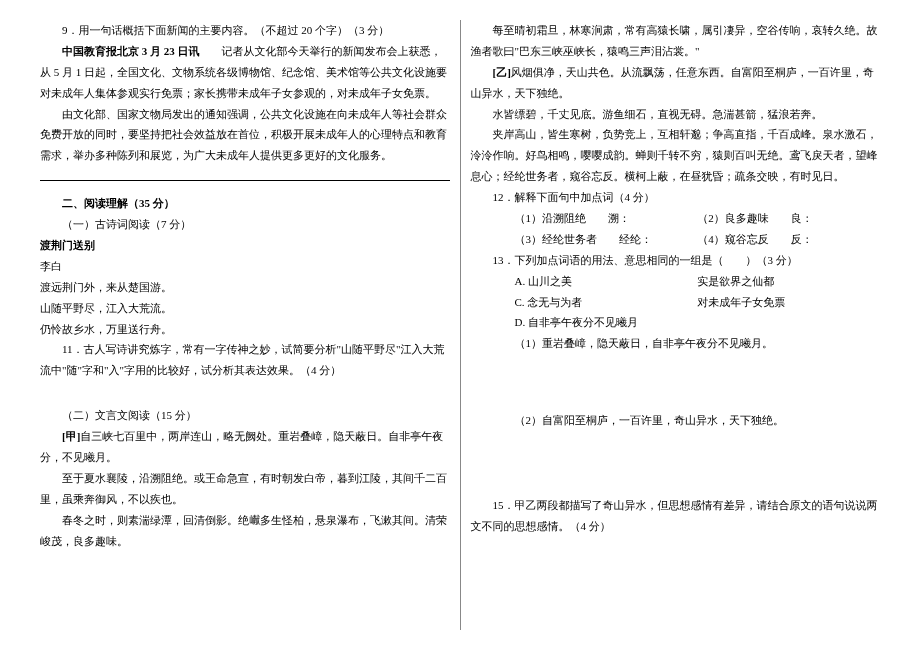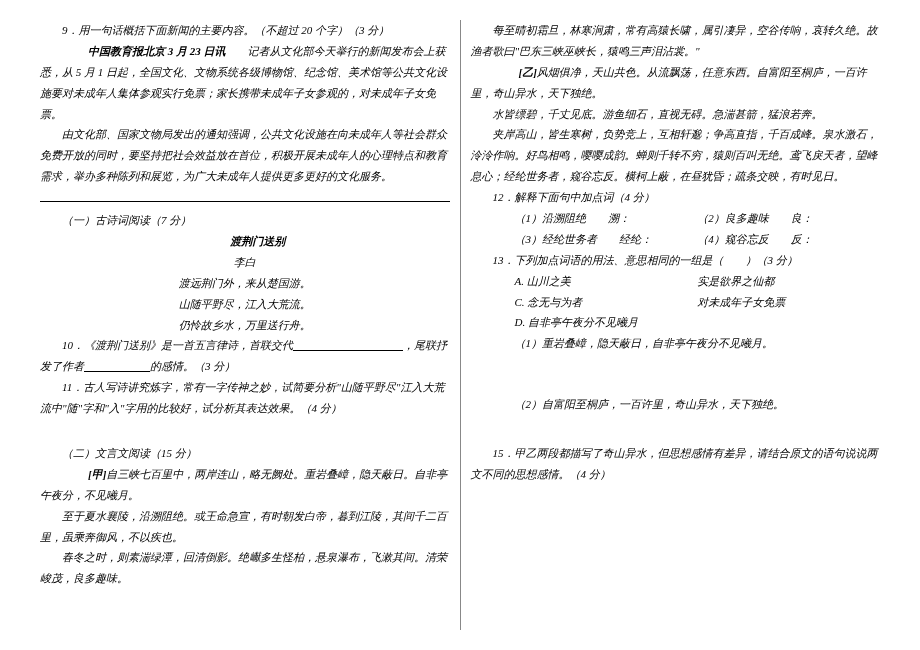--- a/index.html
+++ b/index.html
@@ -11,29 +11,28 @@
     font-size: 11px;
     color: #000;
     display: flex;
     padding: 20px 30px;
     line-height: 1.9;
     position: relative;
   }
   .col {
     flex: 1;
     padding: 0 10px;
-    font-style: italic;
   }
   .divider {
     width: 1px;
     background: #888;
   }
   .indent { text-indent: 2em; }
-  .bold { font-weight: bold; margin-left: 26px; }
-  .center { text-align: center; }
+  .bold { font-weight: bold; }
+  .center { text-align: left; }
   .blank-line {
     border-bottom: 1px solid #000;
     height: 13px;
     margin: 2px 0 8px 0;
   }
   .underline {
     text-decoration: underline;
     text-decoration-thickness: 1px;
   }
   .half-row { display: flex; align-items: flex-end; }
@@ -44,29 +43,27 @@
 <body>
 
 <div class="col">
   <p class="indent">9．用一句话概括下面新闻的主要内容。（不超过 20 个字）（3 分）</p>
   <p class="indent">
     <span class="bold">中国教育报北京 3 月 23 日讯</span><span>　　记者从文化部今天举行的新闻发布会上获悉，从 5 月 1 日起，全国文化、文物系统各级博物馆、纪念馆、美术馆等公共文化设施要对未成年人集体参观实行免票；家长携带未成年子女参观的，对未成年子女免票。</span>
   </p>
   <p class="indent">由文化部、国家文物局发出的通知强调，公共文化设施在向未成年人等社会群众免费开放的同时，要坚持把社会效益放在首位，积极开展未成年人的心理特点和教育需求，举办多种陈列和展览，为广大未成年人提供更多更好的文化服务。</p>
   <div class="blank-line"></div>
 
+  <p class="indent bold space-above">二、阅读理解（35 分）</p>
   <p class="indent">（一）古诗词阅读（7 分）</p>
   <p class="center bold">渡荆门送别</p>
   <p class="center">李白</p>
   <p class="center">渡远荆门外，来从楚国游。</p>
   <p class="center">山随平野尽，江入大荒流。</p>
   <p class="center">仍怜故乡水，万里送行舟。</p>
-  <p class="indent">
-    <span>10．《渡荆门送别》是一首五言律诗，首联交代</span><span class="underline">　　　　　　　　　　</span><span>，尾联抒发了作者</span><span class="underline">　　　　　　</span><span>的感情。（3 分）</span>
-  </p>
   <p class="indent">11．古人写诗讲究炼字，常有一字传神之妙，试简要分析"山随平野尽"江入大荒流中"随"字和"入"字用的比较好，试分析其表达效果。（4 分）</p>
 
   <p class="indent space-above" style="margin-top:24px">（二）文言文阅读（15 分）</p>
   <p class="indent">
     <span class="bold">[甲]</span><span>自三峡七百里中，两岸连山，略无阙处。重岩叠嶂，隐天蔽日。自非亭午夜分，不见曦月。</span>
   </p>
   <p class="indent">至于夏水襄陵，沿溯阻绝。或王命急宣，有时朝发白帝，暮到江陵，其间千二百里，虽乘奔御风，不以疾也。</p>
   <p class="indent">春冬之时，则素湍绿潭，回清倒影。绝𪩘多生怪柏，悬泉瀑布，飞漱其间。清荣峻茂，良多趣味。</p>
 </div>
 
@@ -97,16 +94,16 @@
   </div>
   <div class="half-row" style="padding-left:4em">
     <span>C. 念无与为者</span>
     <span>对未成年子女免票</span>
   </div>
   <div class="half-row" style="padding-left:4em">
     <span>D. 自非亭午夜分不见曦月</span>
   </div>
 
   <p style="padding-left:4em">（1）重岩叠嶂，隐天蔽日，自非亭午夜分不见曦月。</p>
-  <p style="padding-left:4em;margin-top:40px">（2）自富阳至桐庐，一百许里，奇山异水，天下独绝。</p>
+  <p style="padding-left:4em;margin-top:56px">（2）自富阳至桐庐，一百许里，奇山异水，天下独绝。</p>
 
-  <p class="indent" style="margin-top:28px">15．甲乙两段都描写了奇山异水，但思想感情有差异，请结合原文的语句说说两文不同的思想感情。（4 分）</p>
+  <p class="indent" style="margin-top:64px">15．甲乙两段都描写了奇山异水，但思想感情有差异，请结合原文的语句说说两文不同的思想感情。（4 分）</p>
 </div>
 
 </body></html>

